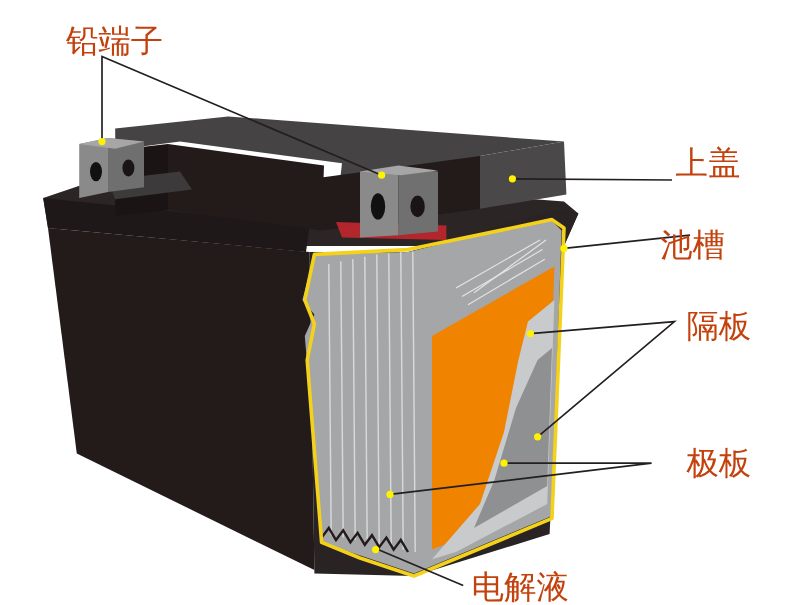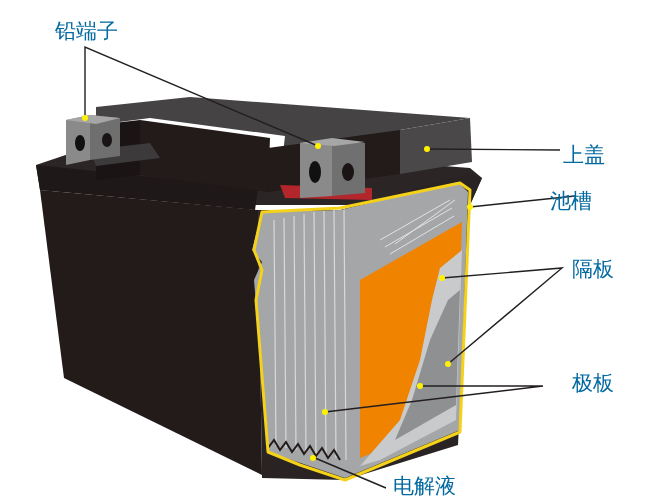--- a/index.html
+++ b/index.html
@@ -1,22 +1,22 @@
 <!DOCTYPE html>
 <html><head>
 <meta charset="utf-8">
 <style>
   html, body { margin: 0; padding: 0; background: #ffffff; }
   body { width: 658px; height: 504px; position: relative; overflow: hidden; font-family: "DejaVu Sans", sans-serif; }
   #diagram { position: absolute; left: 0; top: 0; width: 658px; height: 504px; }
   .label {
     position: absolute;
     font-family: "DejaVu Sans", sans-serif;
-    font-size: 21px;
-    color: #0369a1;
+    font-size: 27px;
+    color: #c2410c;
     line-height: 1;
     white-space: nowrap;
     letter-spacing: 0px;
   }
 </style>
 </head>
 <body>
 
 <svg id="diagram" viewBox="0 0 658 504" xmlns="http://www.w3.org/2000/svg">
 
@@ -107,17 +107,17 @@
     <circle cx="470" cy="207" r="3"></circle>
     <circle cx="442" cy="278" r="3"></circle>
     <circle cx="448" cy="364" r="3"></circle>
     <circle cx="420" cy="386" r="3"></circle>
     <circle cx="325" cy="412" r="3"></circle>
     <circle cx="313" cy="458" r="3"></circle>
   </g>
 </svg>
 
 <div class="label" style="left:55px; top:21px;">铅端子</div>
-<div class="label" style="left:563px; top:145px;">上盖</div>
+<div class="label" style="left:563px; top:123px;">上盖</div>
 <div class="label" style="left:550px; top:191px;">池槽</div>
 <div class="label" style="left:572px; top:259px;text-align:center;">隔板</div>
 <div class="label" style="left:572px; top:373px;">极板</div>
 <div class="label" style="left:393px; top:476px;">电解液</div>
 
 </body></html>

